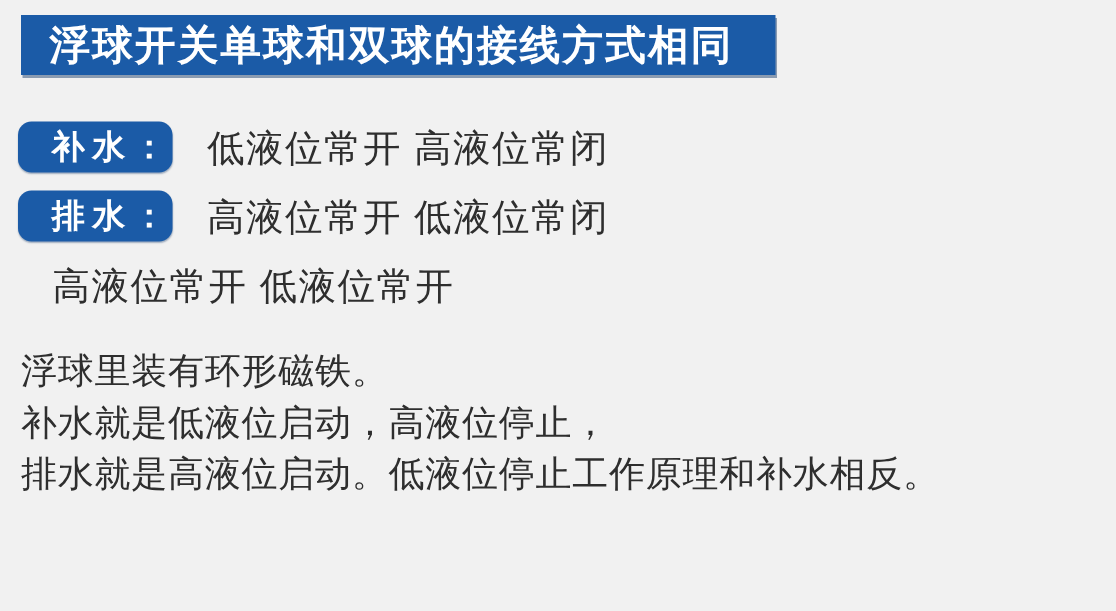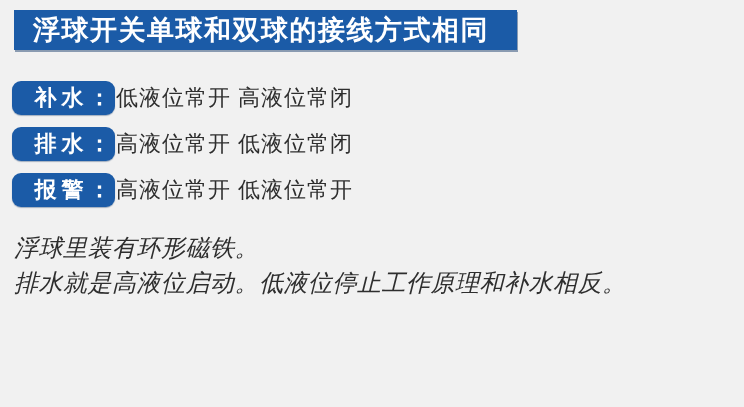--- a/index.html
+++ b/index.html
@@ -58,31 +58,30 @@
     font-size: 22px;
     font-weight: bold;
     letter-spacing: 5px;
     display: flex;
     align-items: center;
     justify-content: center;
     padding-left: 23px; 
     white-space: nowrap;
   }
   .row .value {
-    margin-left: 1px;
-    font-size: 22px;
+    margin-left: 23px;
+    font-size: 25px;
     color: var(--text, #2e2e2e);
     letter-spacing: 1px;
     white-space: nowrap;
   }
 
   
   .para {
     margin: 24px 0 0 14px;
-    font-style: italic;
   }
   .para .line {
     font-size: 24px;
     line-height: 34.5px;
     color: var(--text, #2e2e2e);
     letter-spacing: 0.5px;
     white-space: nowrap;
   }
 </style>
 </head>
@@ -95,21 +94,21 @@
 <div class="rows">
   <div class="row">
     <span class="pill">补水：</span>
     <span class="value">低液位常开 高液位常闭</span>
   </div>
   <div class="row">
     <span class="pill">排水：</span>
     <span class="value">高液位常开 低液位常闭</span>
   </div>
   <div class="row">
-    <span class="pill">报警：</span>
     <span class="value">高液位常开 低液位常开</span>
   </div>
 </div>
 
 <div class="para">
   <div class="line">浮球里装有环形磁铁。</div>
+  <div class="line">补水就是低液位启动，高液位停止，</div>
   <div class="line">排水就是高液位启动。低液位停止工作原理和补水相反。</div>
 </div>
 
 </body></html>

